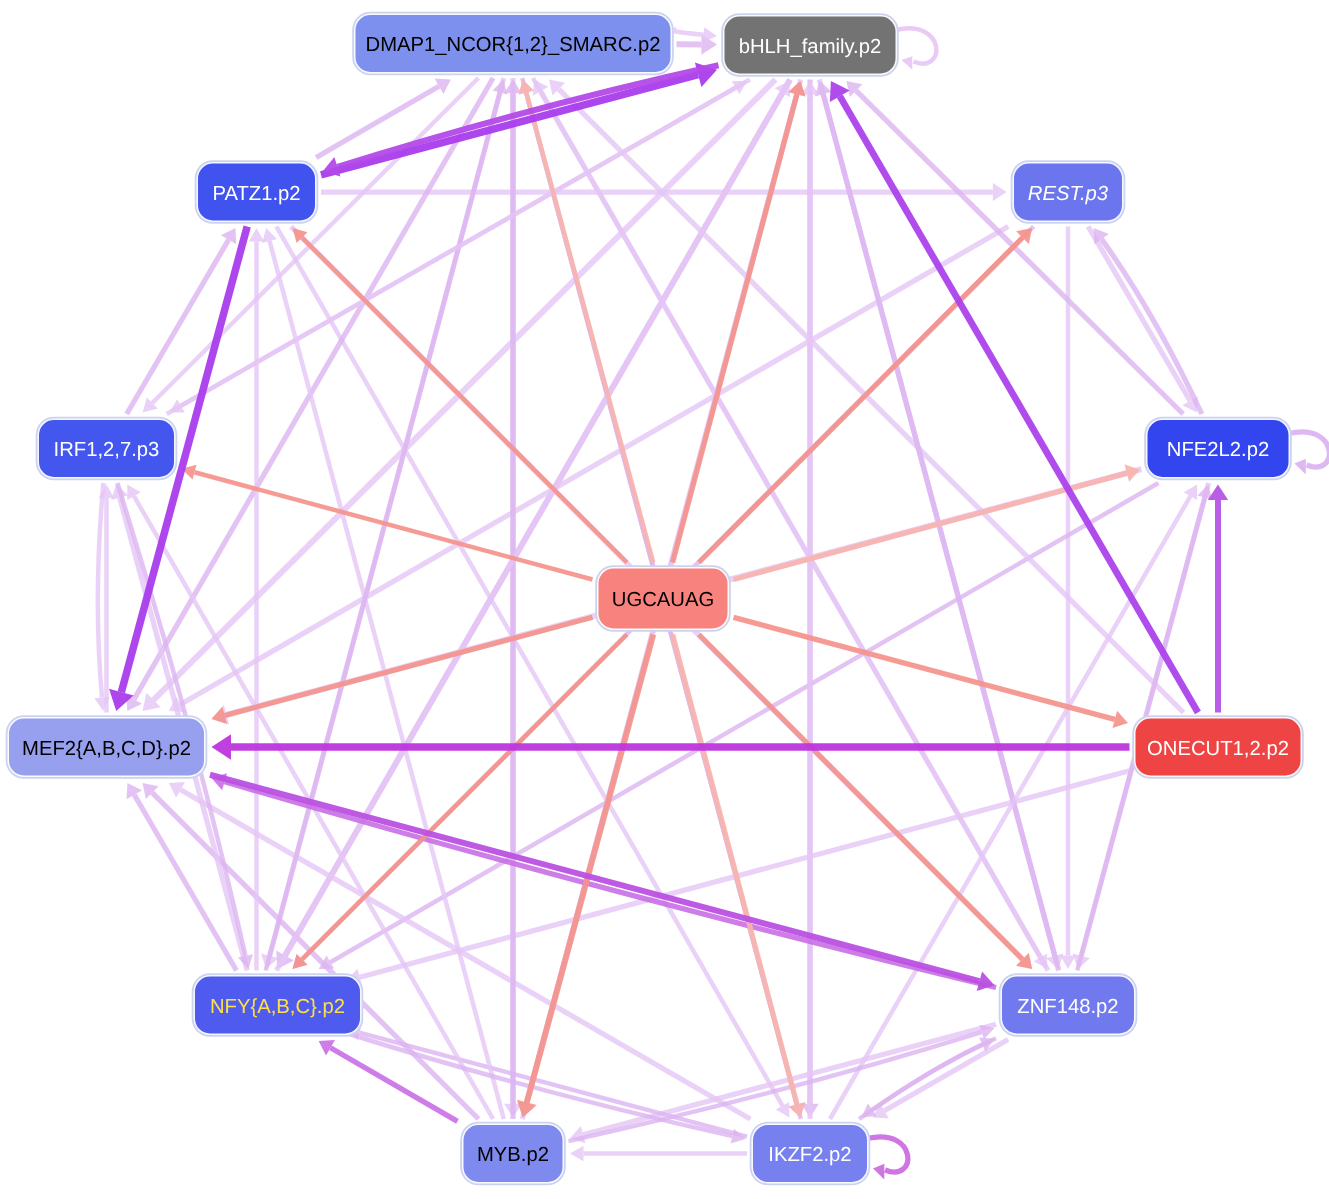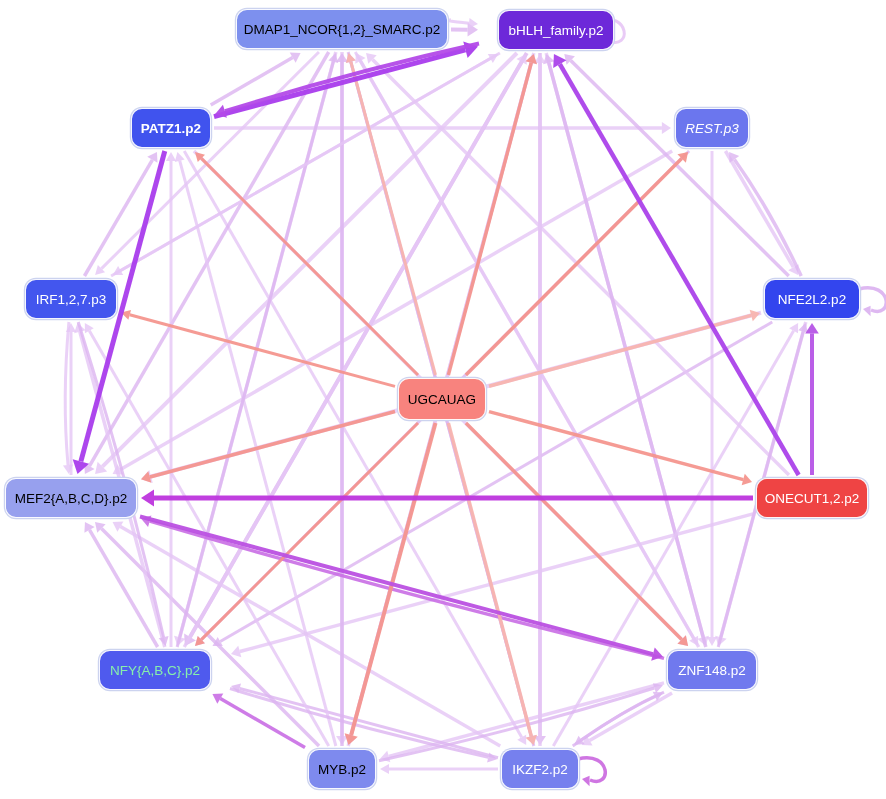--- a/index.html
+++ b/index.html
@@ -363,50 +363,50 @@
       </g>
       <g>
         <path d="M 578 759 C 612 751 612 789 590 780" stroke="#cc6fe0" stroke-width="3.5" fill="none" stroke-opacity="0.95"></path>
         <polygon points="582,779 589.56,775.75 589.56,786.25" fill="#cc6fe0" fill-opacity="0.95"></polygon>
       </g>
     </svg>
   <div id="node-layer">
       <div class="node" style="left: 342px; top: 29px; width: 212px; height: 40px; background: rgb(125, 144, 238); color: rgb(0, 0, 0); justify-content: center;">
         <span>DMAP1_NCOR{1,2}_SMARC.p2</span>
       </div>
-      <div class="node" style="left: 556px; top: 30px; width: 116px; height: 40px; background: #6d28d9; color: rgb(255, 255, 255);">
+      <div class="node" style="left: 540px; top: 30px; width: 116px; height: 40px; background: #737373; color: rgb(255, 255, 255);">
         <span>bHLH_family.p2</span>
       </div>
       <div class="node" style="left: 712px; top: 128px; width: 74px; height: 40px; background: rgb(107, 118, 238); color: rgb(255, 255, 255); font-style: italic;">
         <span>REST.p3</span>
       </div>
       <div class="node" style="left: 812px; top: 299px; width: 96px; height: 40px; background: rgb(51, 69, 238); color: rgb(255, 255, 255);">
         <span>NFE2L2.p2</span>
       </div>
       <div class="node" style="left: 812px; top: 498px; width: 112px; height: 40px; background: #ef4444; color: rgb(255, 255, 255); align-items: center;">
         <span>ONECUT1,2.p2</span>
       </div>
       <div class="node" style="left: 712px; top: 670px; width: 90px; height: 40px; background: rgb(112, 121, 238); color: rgb(255, 255, 255);">
         <span>ZNF148.p2</span>
       </div>
       <div class="node" style="left: 540px; top: 769px; width: 78px; height: 40px; background: rgb(118, 128, 238); color: rgb(255, 255, 255);">
         <span>IKZF2.p2</span>
       </div>
       <div class="node" style="left: 342px; top: 769px; width: 68px; height: 40px; background: rgb(126, 138, 238); color: rgb(0, 0, 0);">
         <span>MYB.p2</span>
       </div>
-      <div class="node" style="left: 155px; top: 670px; width: 112px; height: 40px; background: rgb(79, 90, 238); color: #86efac;">
+      <div class="node" style="left: 185px; top: 670px; width: 112px; height: 40px; background: rgb(79, 90, 238); color: #fde047;">
         <span>NFY{A,B,C}.p2</span>
       </div>
       <div class="node" style="left: 71px; top: 498px; width: 132px; height: 40px; background: rgb(151, 160, 238); color: rgb(0, 0, 0);">
         <span>MEF2{A,B,C,D}.p2</span>
       </div>
       <div class="node" style="left: 71px; top: 299px; width: 92px; height: 40px; background: rgb(67, 86, 238); color: rgb(255, 255, 255); justify-content: center;">
         <span>IRF1,2,7.p3</span>
       </div>
-      <div class="node" style="left: 171px; top: 128px; width: 80px; height: 40px; background: rgb(64, 83, 238); color: rgb(255, 255, 255); font-weight: bold;">
+      <div class="node" style="left: 171px; top: 128px; width: 80px; height: 40px; background: rgb(64, 83, 238); color: rgb(255, 255, 255);">
         <span>PATZ1.p2</span>
       </div>
       <div class="node" style="left: 442px; top: 399px; width: 88px; height: 42px; background: rgb(248, 131, 126); color: rgb(0, 0, 0);">
         <span>UGCAUAG</span>
       </div>
     </div>
 </div>
 
 </body></html>

